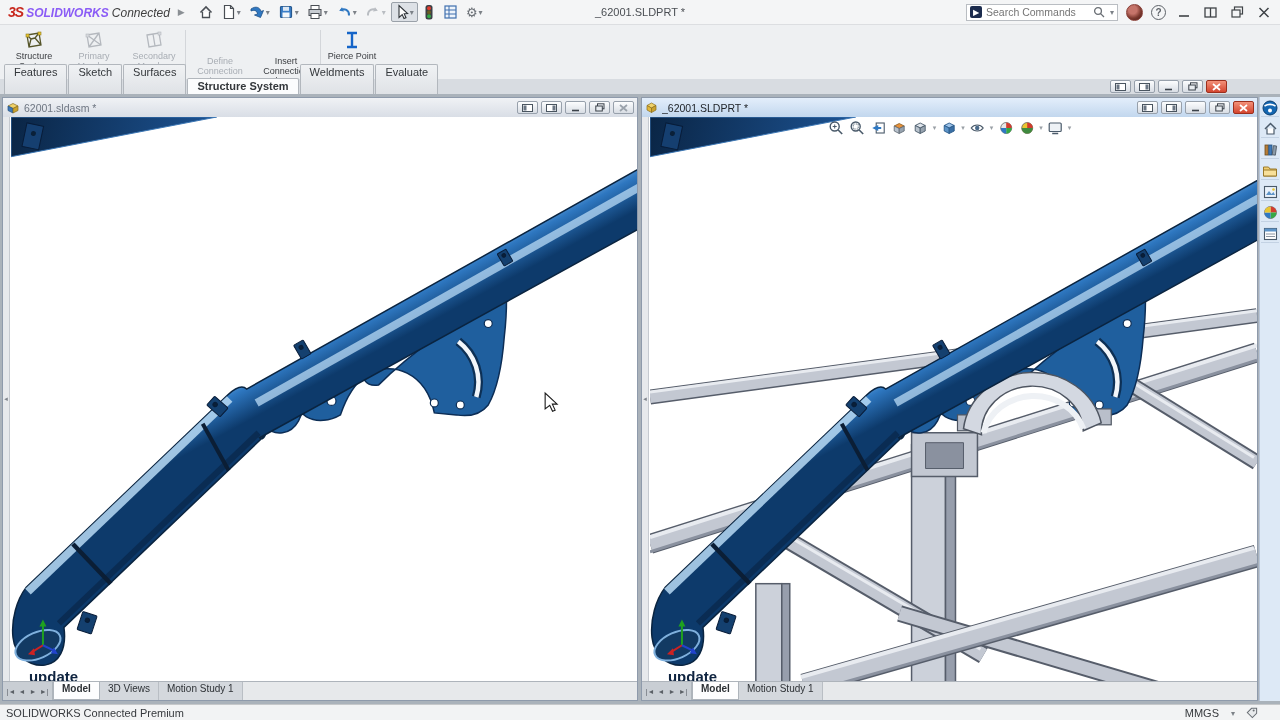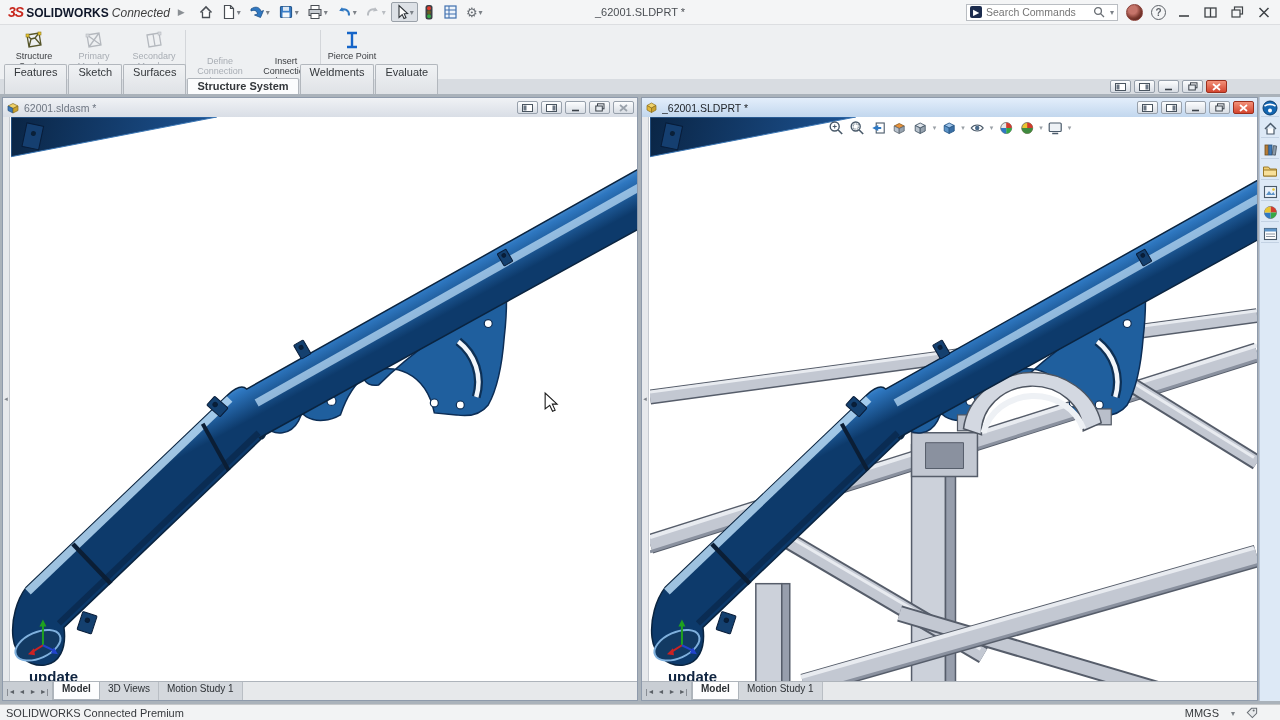--- a/index.html
+++ b/index.html
@@ -4,21 +4,21 @@
 <style>
   * { margin:0; padding:0; box-sizing:border-box; }
   html,body { width:1280px; height:720px; overflow:hidden;
     font-family:"Liberation Sans", sans-serif; background:#aab2ba; }
 
   
   .titlebar { height:24px; background:#f4f5f6; border-bottom:1px solid #dcdee1;
     display:flex; align-items:center; position:relative; padding:12px 4px; }
   .brand { display:flex; align-items:baseline; gap:3px; padding:0 6px 0 4px; }
   .brand-mark { color:#c8281e; font-weight:bold; font-style:italic; font-size:14px; letter-spacing:-1px; }
-  .brand-name { color:#0f172a; font-weight:bold; font-size:12px; }
+  .brand-name { color:#8b5cf6; font-weight:bold; font-style:italic; font-size:12px; }
   .brand-suffix { color:#404040; font-style:italic; font-size:12px; }
   .flyout { color:#8a8f94; font-size:9px; margin:0 10px 0 2px; }
   .qat { display:flex; align-items:center; gap:2px; }
   .qat-btn { height:20px; display:flex; align-items:center; padding:0 3px; border-radius:2px; }
   .qat-btn.pressed { background:#dde1e6; border:1px solid #9aa1a9; }
   .caret { font-size:8px; color:#7c8187; margin-left:1px; }
   .caret.dim { color:#b9bdc2; }
   .doc-title-center { position:absolute; left:0; right:0; text-align:center; font-size:11px; color:#4a4e53; pointer-events:none; }
   .tb-right { margin-left:auto; display:flex; align-items:center; gap:8px; z-index:2; }
   .searchbox { width:152px; height:17px; border:1px solid #b9bdc2; background:#fff; display:flex; align-items:center; padding:0 3px; gap:4px; }

